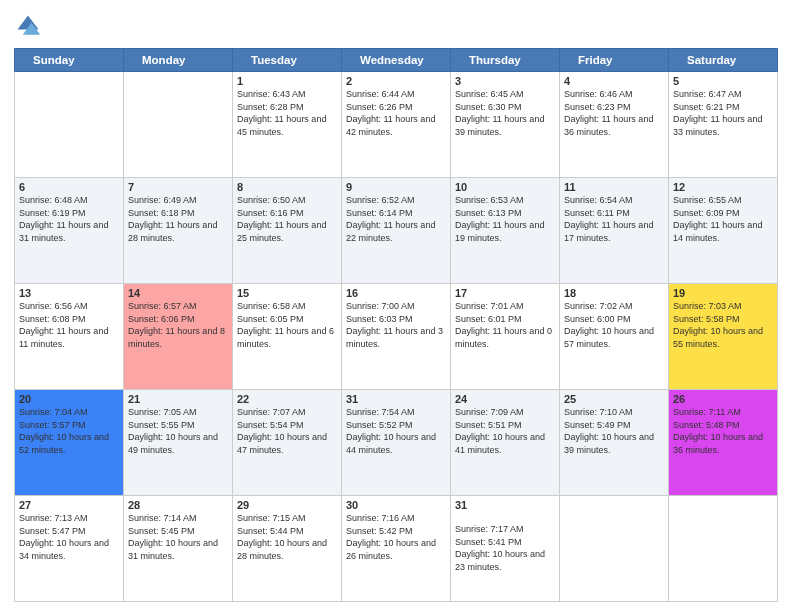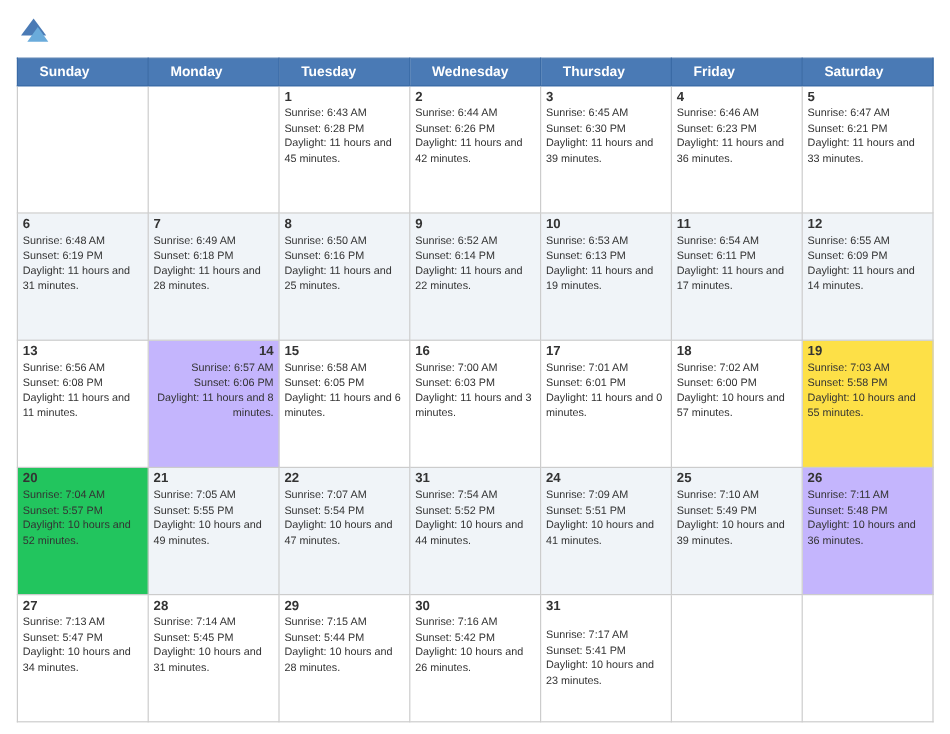--- a/index.html
+++ b/index.html
@@ -218,21 +218,21 @@
 Daylight: 11 hours and 14 minutes.</div>
           </td>
         </tr>
         <tr>
           <td style="background: rgb(255, 255, 255);">
             <span class="day-number">13</span>
             <div class="day-info" style="white-space: pre-line;">Sunrise: 6:56 AM
 Sunset: 6:08 PM
 Daylight: 11 hours and 11 minutes.</div>
           </td>
-          <td style="background: #c4b5fd; text-align: right;">
+          <td style="background: #fca5a5;">
             <span class="day-number">14</span>
             <div class="day-info" style="white-space: pre-line;">Sunrise: 6:57 AM
 Sunset: 6:06 PM
 Daylight: 11 hours and 8 minutes.</div>
           </td>
           <td style="background: rgb(255, 255, 255);">
             <span class="day-number">15</span>
             <div class="day-info" style="white-space: pre-line;">Sunrise: 6:58 AM
 Sunset: 6:05 PM
 Daylight: 11 hours and 6 minutes.</div>
@@ -256,21 +256,21 @@
 Daylight: 10 hours and 57 minutes.</div>
           </td>
           <td style="background: #fde047;">
             <span class="day-number">19</span>
             <div class="day-info" style="white-space: pre-line;">Sunrise: 7:03 AM
 Sunset: 5:58 PM
 Daylight: 10 hours and 55 minutes.</div>
           </td>
         </tr>
         <tr>
-          <td style="background: #22c55e;">
+          <td style="background: #3b82f6;">
             <span class="day-number">20</span>
             <div class="day-info" style="white-space: pre-line;">Sunrise: 7:04 AM
 Sunset: 5:57 PM
 Daylight: 10 hours and 52 minutes.</div>
           </td>
           <td style="background: rgb(240, 244, 248);">
             <span class="day-number">21</span>
             <div class="day-info" style="white-space: pre-line;">Sunrise: 7:05 AM
 Sunset: 5:55 PM
 Daylight: 10 hours and 49 minutes.</div>
@@ -292,21 +292,21 @@
             <div class="day-info" style="white-space: pre-line;">Sunrise: 7:09 AM
 Sunset: 5:51 PM
 Daylight: 10 hours and 41 minutes.</div>
           </td>
           <td style="background: rgb(240, 244, 248);">
             <span class="day-number">25</span>
             <div class="day-info" style="white-space: pre-line;">Sunrise: 7:10 AM
 Sunset: 5:49 PM
 Daylight: 10 hours and 39 minutes.</div>
           </td>
-          <td style="background: #c4b5fd; margin-left: 16px;">
+          <td style="background: #d946ef; margin-left: 16px;">
             <span class="day-number">26</span>
             <div class="day-info" style="white-space: pre-line;">Sunrise: 7:11 AM
 Sunset: 5:48 PM
 Daylight: 10 hours and 36 minutes.</div>
           </td>
         </tr>
         <tr>
           <td style="background: rgb(255, 255, 255);">
             <span class="day-number">27</span>
             <div class="day-info" style="white-space: pre-line;">Sunrise: 7:13 AM

